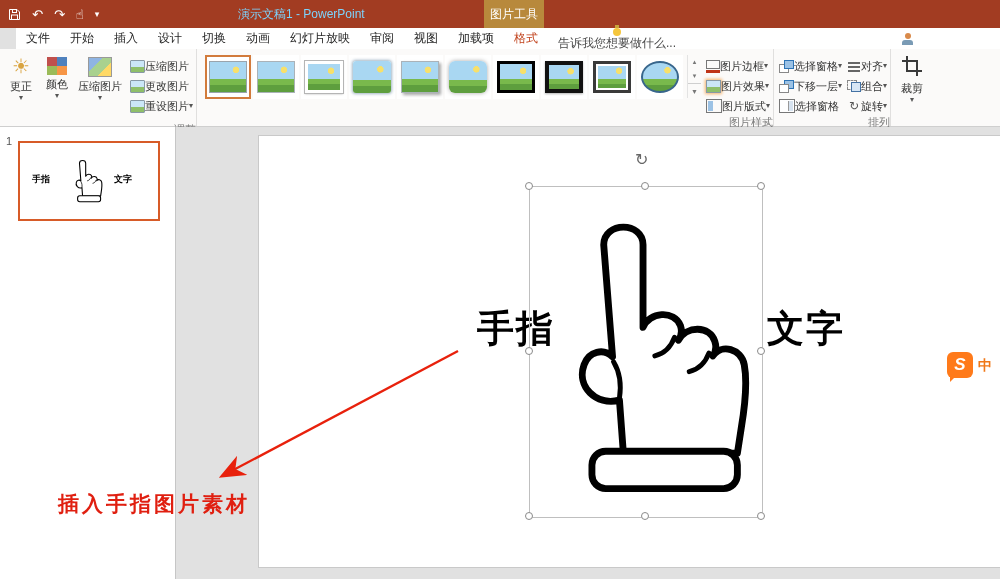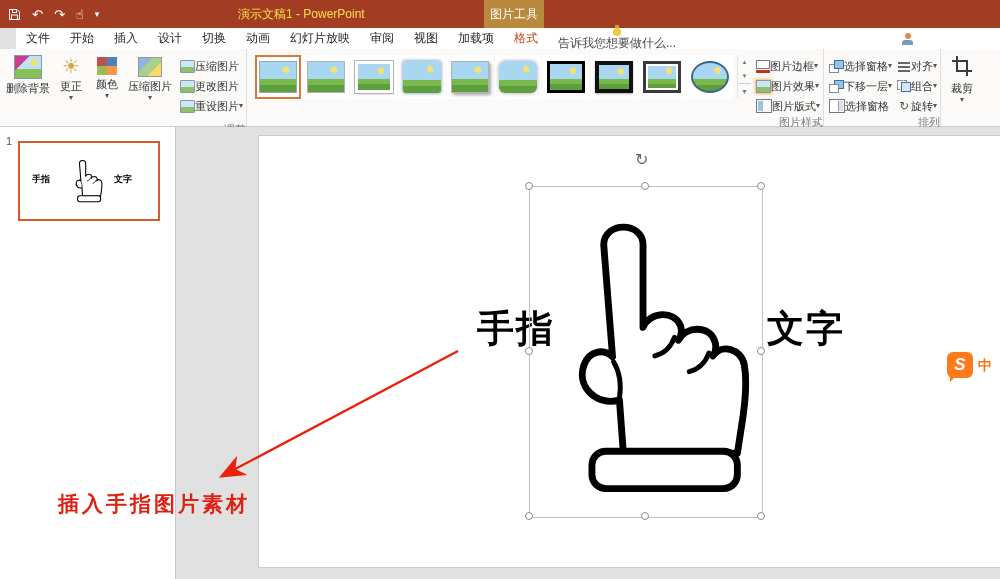--- a/index.html
+++ b/index.html
@@ -6,21 +6,21 @@
   body{
     width:1000px;height:579px;position:relative;overflow:hidden;
     font-family:"Liberation Sans","DejaVu Sans",sans-serif;
     background:#E1E1E1;-webkit-font-smoothing:antialiased;
   }
   
   .titlebar{position:absolute;top:0;left:0;right:0;height:28px;background:#A23C22;color:#fff;}
   .qat{position:absolute;left:8px;top:0;height:28px;display:flex;align-items:center;gap:11px;}
   .qicon{display:inline-flex;align-items:center;justify-content:center;cursor:pointer;font-size:13px;line-height:1;color:#fff;}
   .qicon.small{font-size:9px;}
-  .tb-title{position:absolute;left:238px;top:0;height:28px;line-height:28px;font-size:12px;color:#fde047;}
+  .tb-title{position:absolute;left:238px;top:0;height:28px;line-height:28px;font-size:12px;color:#7dd3fc;}
   .ctx-tab{position:absolute;left:484px;top:0;width:60px;height:28px;background:#B8893C;color:#fff;
     text-align:center;line-height:28px;font-size:12px;cursor:pointer;}
   
   .tabrow{position:absolute;top:28px;left:16px;right:0;height:21px;background:#fff;display:flex;align-items:stretch;
     font-size:12px;color:#262626;}
   .tab{padding:0 10px;display:flex;align-items:center;cursor:pointer;white-space:nowrap;}
   .tab.active{color:#C2451F;}
   .tellme{display:flex;align-items:center;gap:7px;padding:0 10px;color:#4a4a4a;cursor:text;white-space:nowrap;flex-direction:column;}
   .bulb{width:11px;height:12px;position:relative;display:inline-block;}
   .bulb::before{content:"";position:absolute;left:1.5px;top:0;width:8px;height:8px;border-radius:50%;background:#F5C63C;}
@@ -173,24 +173,20 @@
     <span class="bulb"></span>
     <span>告诉我您想要做什么...</span>
   </span>
   <span class="share-ic"></span>
 </div>
 
 <div class="ribbon">
 
   <div class="rgroup">
     <div class="rg-content">
-      <div class="bigbtn" style="width:50px">
-        <span class="bicon rb-icon"></span>
-        <span class="lbl">删除背景</span>
-      </div>
       <div class="bigbtn" style="width:36px">
         <span class="bicon sun-ic">☀</span>
         <span class="lbl">更正</span>
         <span class="dd">▾</span>
       </div>
       <div class="bigbtn" style="width:36px">
         <span class="bicon color-ic"></span>
         <span class="lbl">颜色</span>
         <span class="dd">▾</span>
       </div>

